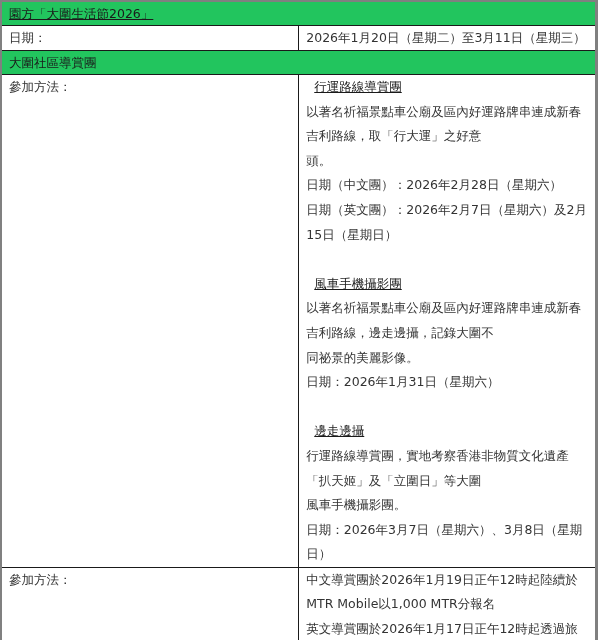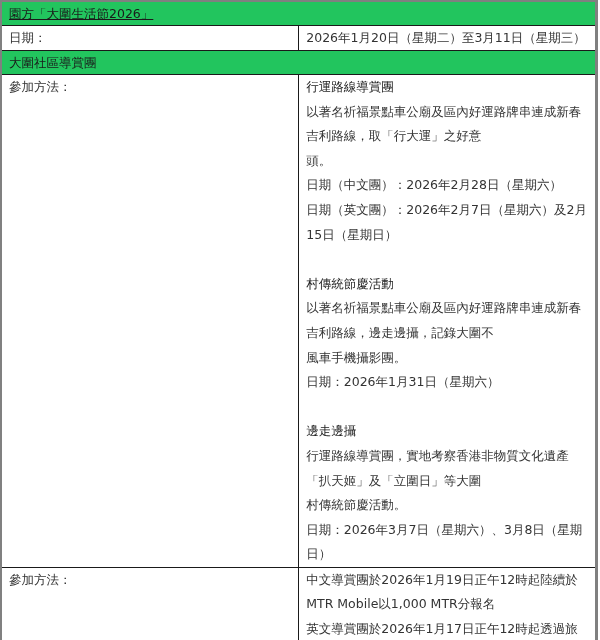--- a/index.html
+++ b/index.html
@@ -44,23 +44,25 @@
     tr.header-row td {
       background: #22c55e;
       height: 23px;
       line-height: 23px;
       color: #1a1a1a;
     }
     .underline {
       text-decoration: underline;
     }
     .item-title {
+      text-decoration: underline;
       display: block;
       margin-top: 0;
       color: #1a1a1a;
+      margin-left: 8px;
     }
     .line {
       display: block;
       line-height: 24.6px;
     }
     .spacer {
       display: block;
       height: 24.6px;
     }
     .itinerary-cell {
@@ -97,29 +99,29 @@
     <td class="label">參加方法：</td>
     <td class="value itinerary-cell">
 
       <span class="line item-title">行運路線導賞團</span>
       <span class="line">以著名祈福景點車公廟及區內好運路牌串連成新春吉利路線，取「行大運」之好意</span>
       <span class="line">頭。</span>
       <span class="line">日期（中文團）：2026年2月28日（星期六）</span>
       <span class="line">日期（英文團）：2026年2月7日（星期六）及2月15日（星期日）</span>
       <span class="spacer"></span>
 
-      <span class="line item-title">村傳統節慶活動</span>
+      <span class="line item-title">風車手機攝影團</span>
       <span class="line">以著名祈福景點車公廟及區內好運路牌串連成新春吉利路線，邊走邊攝，記錄大圍不</span>
-      <span class="line">風車手機攝影團。</span>
+      <span class="line">同祕景的美麗影像。</span>
       <span class="line">日期：2026年1月31日（星期六）</span>
       <span class="spacer"></span>
 
       <span class="line item-title">邊走邊攝</span>
       <span class="line">行運路線導賞團，實地考察香港非物質文化遺產「扒天姬」及「立圍日」等大圍</span>
-      <span class="line">村傳統節慶活動。</span>
+      <span class="line">風車手機攝影團。</span>
       <span class="line">日期：2026年3月7日（星期六）、3月8日（星期日）</span>
     </td>
   </tr>
   <tr>
     <td class="label">參加方法：</td>
     <td class="value participate-cell">
       <span class="line">中文導賞團於2026年1月19日正午12時起陸續於MTR Mobile以1,000 MTR分報名</span>
       <span class="line"><span>英文導賞團於2026年1月17日正午12時起透過旅遊指南</span><span class="gap"></span></span>
 
     </td>

